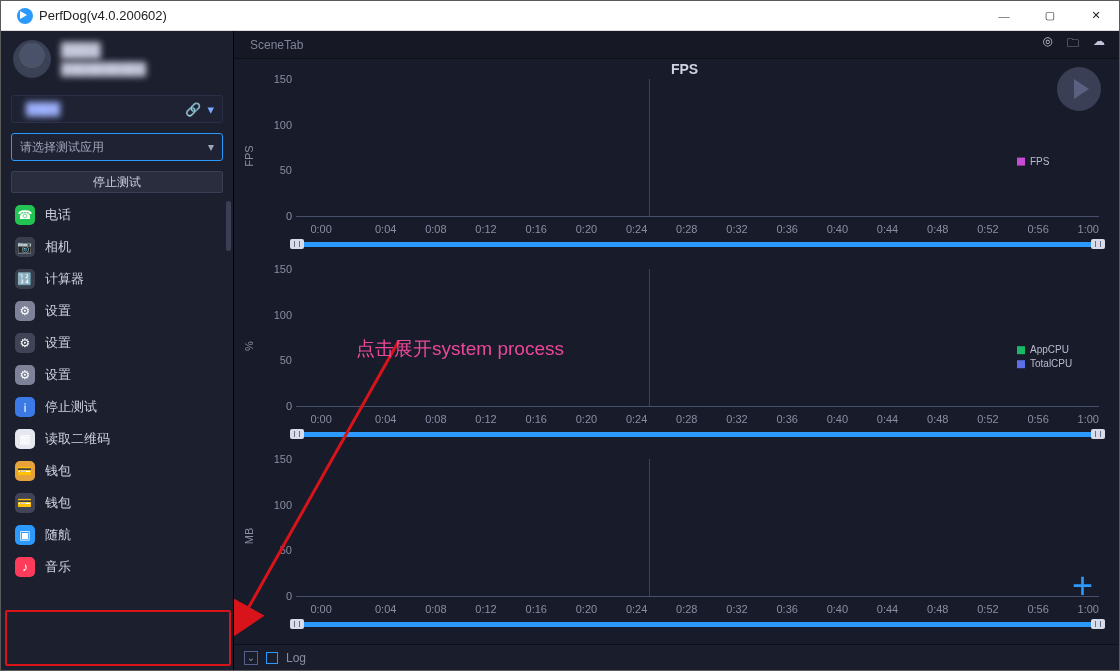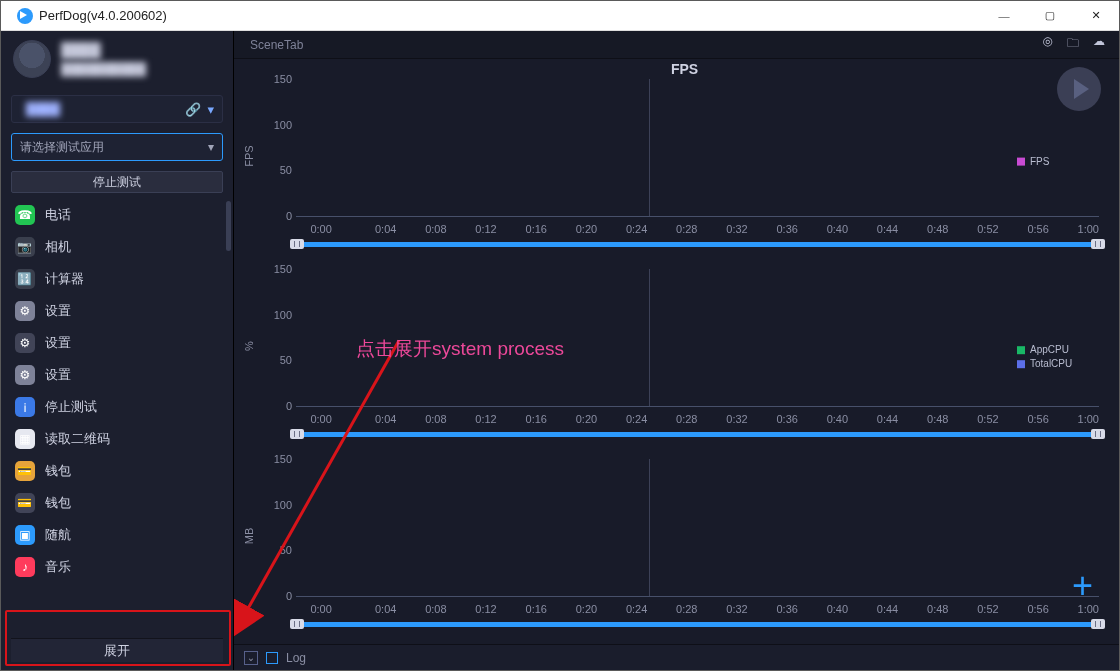--- a/index.html
+++ b/index.html
@@ -396,23 +396,20 @@
           <div class="app-item">
             <span class="ico" style="background:#2c9afc">▣</span>
             <span>随航</span>
           </div>
           <div class="app-item">
             <span class="ico" style="background:#ff3b5c">♪</span>
             <span>音乐</span>
           </div>
         </div>
 
-      <div class="expand-btn">
-        <span>展开</span>
-      </div>
 
       <div class="expand-highlight"></div>
     </div>
 
     <div class="main">
       <div class="scenebar">
         <div class="tab">
             <span>SceneTab</span>
           </div>
         <div class="spacer"></div>

